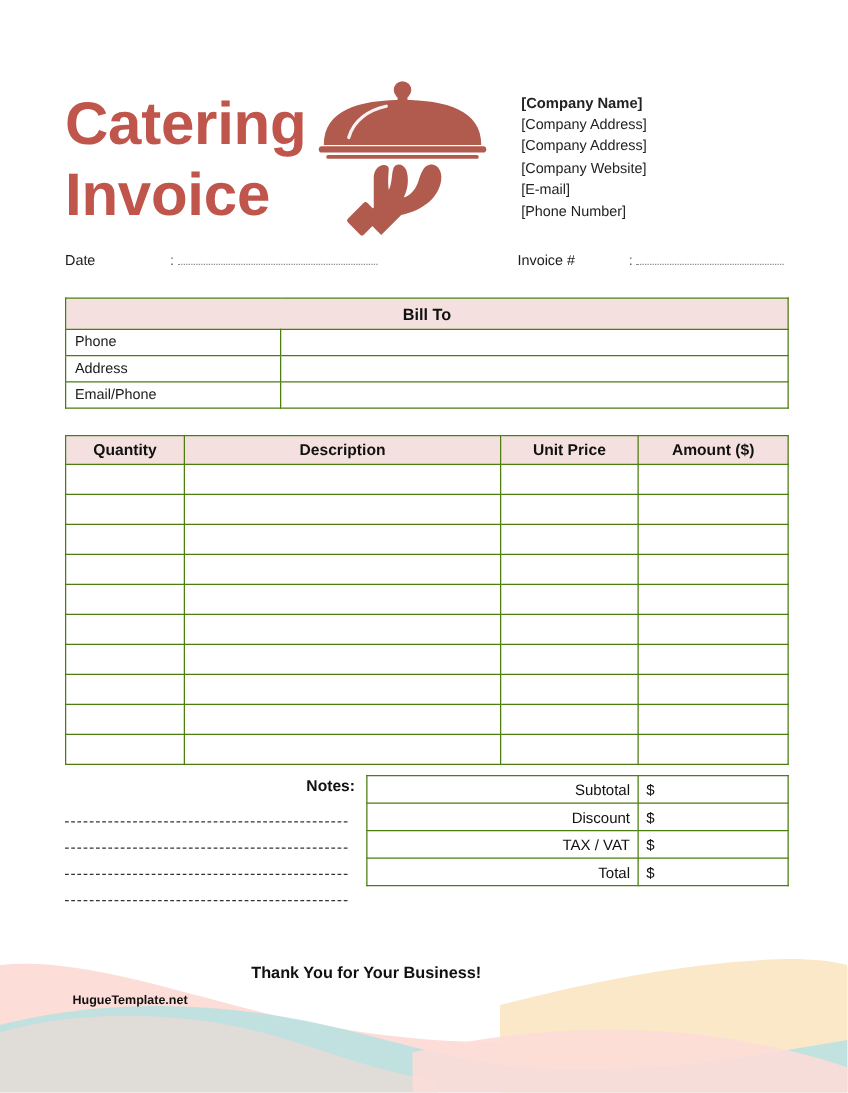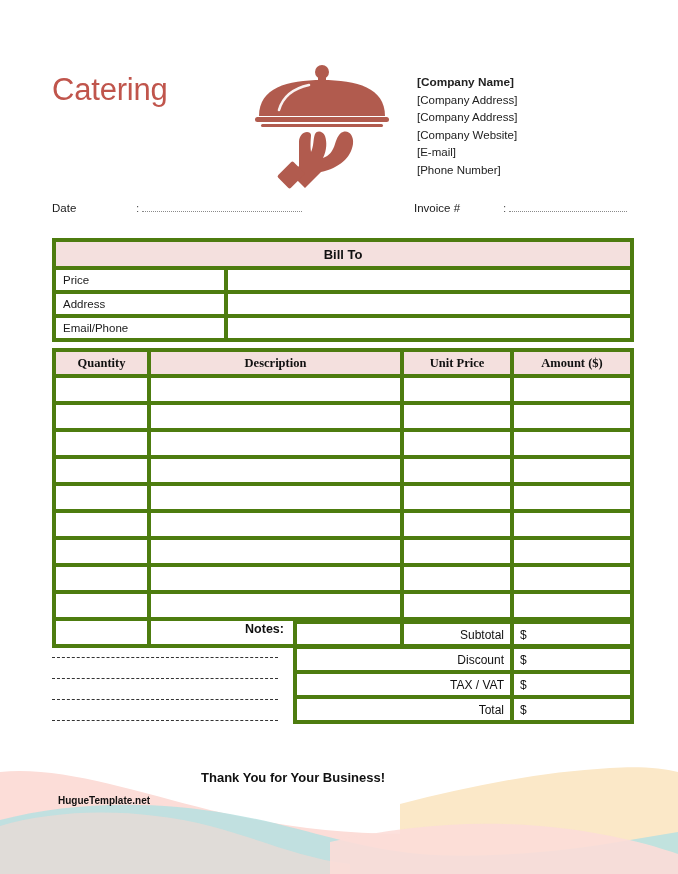--- a/index.html
+++ b/index.html
@@ -40,22 +40,22 @@
     left: 52px;
     top: 62px;
     width: 580px;
     height: 130px;
   }
   #invoice-title {
     position: absolute;
     left: 0;
     top: 10px;
     width: 200px;
-    font-size: 31px;
-    font-weight: normal;
+    font-size: 48px;
+    font-weight: bold;
     line-height: 1.18;
     color: #C0554C;
     letter-spacing: -0.2px;
   }
   #invoice-title .t-line { display: block; }
 
   #logo-wrap {
     position: absolute;
     left: 195px;
     top: 0px;
@@ -115,21 +115,21 @@
   #meta-invoice .meta-dots { width: 118px; margin-left: 3px; }
 
   
   .doc-table {
     position: absolute;
     border-collapse: collapse;
     table-layout: fixed;
     font-size: 11.5px;
   }
   .doc-table td, .doc-table th {
-    border: 4px solid #4d7c0f;
+    border: 1px solid #4d7c0f;
     padding: 0;
     vertical-align: middle;
     margin-left: 16px;
   }
   .hdr-pink {
     background: #F4E0DE;
     font-weight: bold;
     text-align: center;
     font-size: 13px;
     color: #111;
@@ -148,21 +148,20 @@
     text-align: left;
     color: #1a1a1a;
   }
   #bill-to-table .bt-value { height: 20px; }
 
   
   #items-table {
     left: 52px;
     top: 348px;
     width: 578px;
-    font-family: Liberation Serif, serif;
   }
   #items-table th {
     height: 22px;
     font-size: 12.5px;
   }
   #items-table td.item-cell { height: 23px; }
 
   
   #notes-block {
     position: absolute;
@@ -242,20 +241,21 @@
   <path d="M0,62 C60,44 140,44 210,62 C260,75 300,94 350,100 L350,110 L0,110 Z" fill="#E5DAD6" opacity="0.85"></path>
   <path d="M330,78 C400,62 470,56 540,62 C600,67 650,80 678,90 L678,110 L330,110 Z" fill="#FCDDD8" opacity="0.9"></path>
 </svg>
 
 <div id="page">
 
   <div id="header">
 
     <div id="invoice-title">
       <span class="t-line">Catering</span>
+      <span class="t-line">Invoice</span>
     </div>
 
     <div id="logo-wrap">
       <svg viewBox="0 0 150 128" width="150" height="128">
 
         <ellipse cx="75" cy="10" rx="7" ry="7" fill="#B15B4E"></ellipse>
         <rect x="71" y="13" width="8" height="7" fill="#B15B4E"></rect>
 
         <path d="M12,54 C12,26 40,18 75,18 C110,18 138,26 138,54 Z" fill="#B15B4E"></path>
 
@@ -300,21 +300,21 @@
   <table class="doc-table" id="bill-to-table">
     <colgroup>
         <col style="width:172px">
         <col style="width:406px">
       </colgroup>
     <tbody>
       <tr>
         <td class="hdr-pink bt-title-cell" colspan="2">Bill To</td>
       </tr>
       <tr>
-        <td class="bt-label">Price</td>
+        <td class="bt-label">Phone</td>
         <td class="bt-value"></td>
       </tr>
       <tr>
         <td class="bt-label">Address</td>
         <td class="bt-value"></td>
       </tr>
       <tr>
         <td class="bt-label">Email/Phone</td>
         <td class="bt-value"></td>
       </tr>

